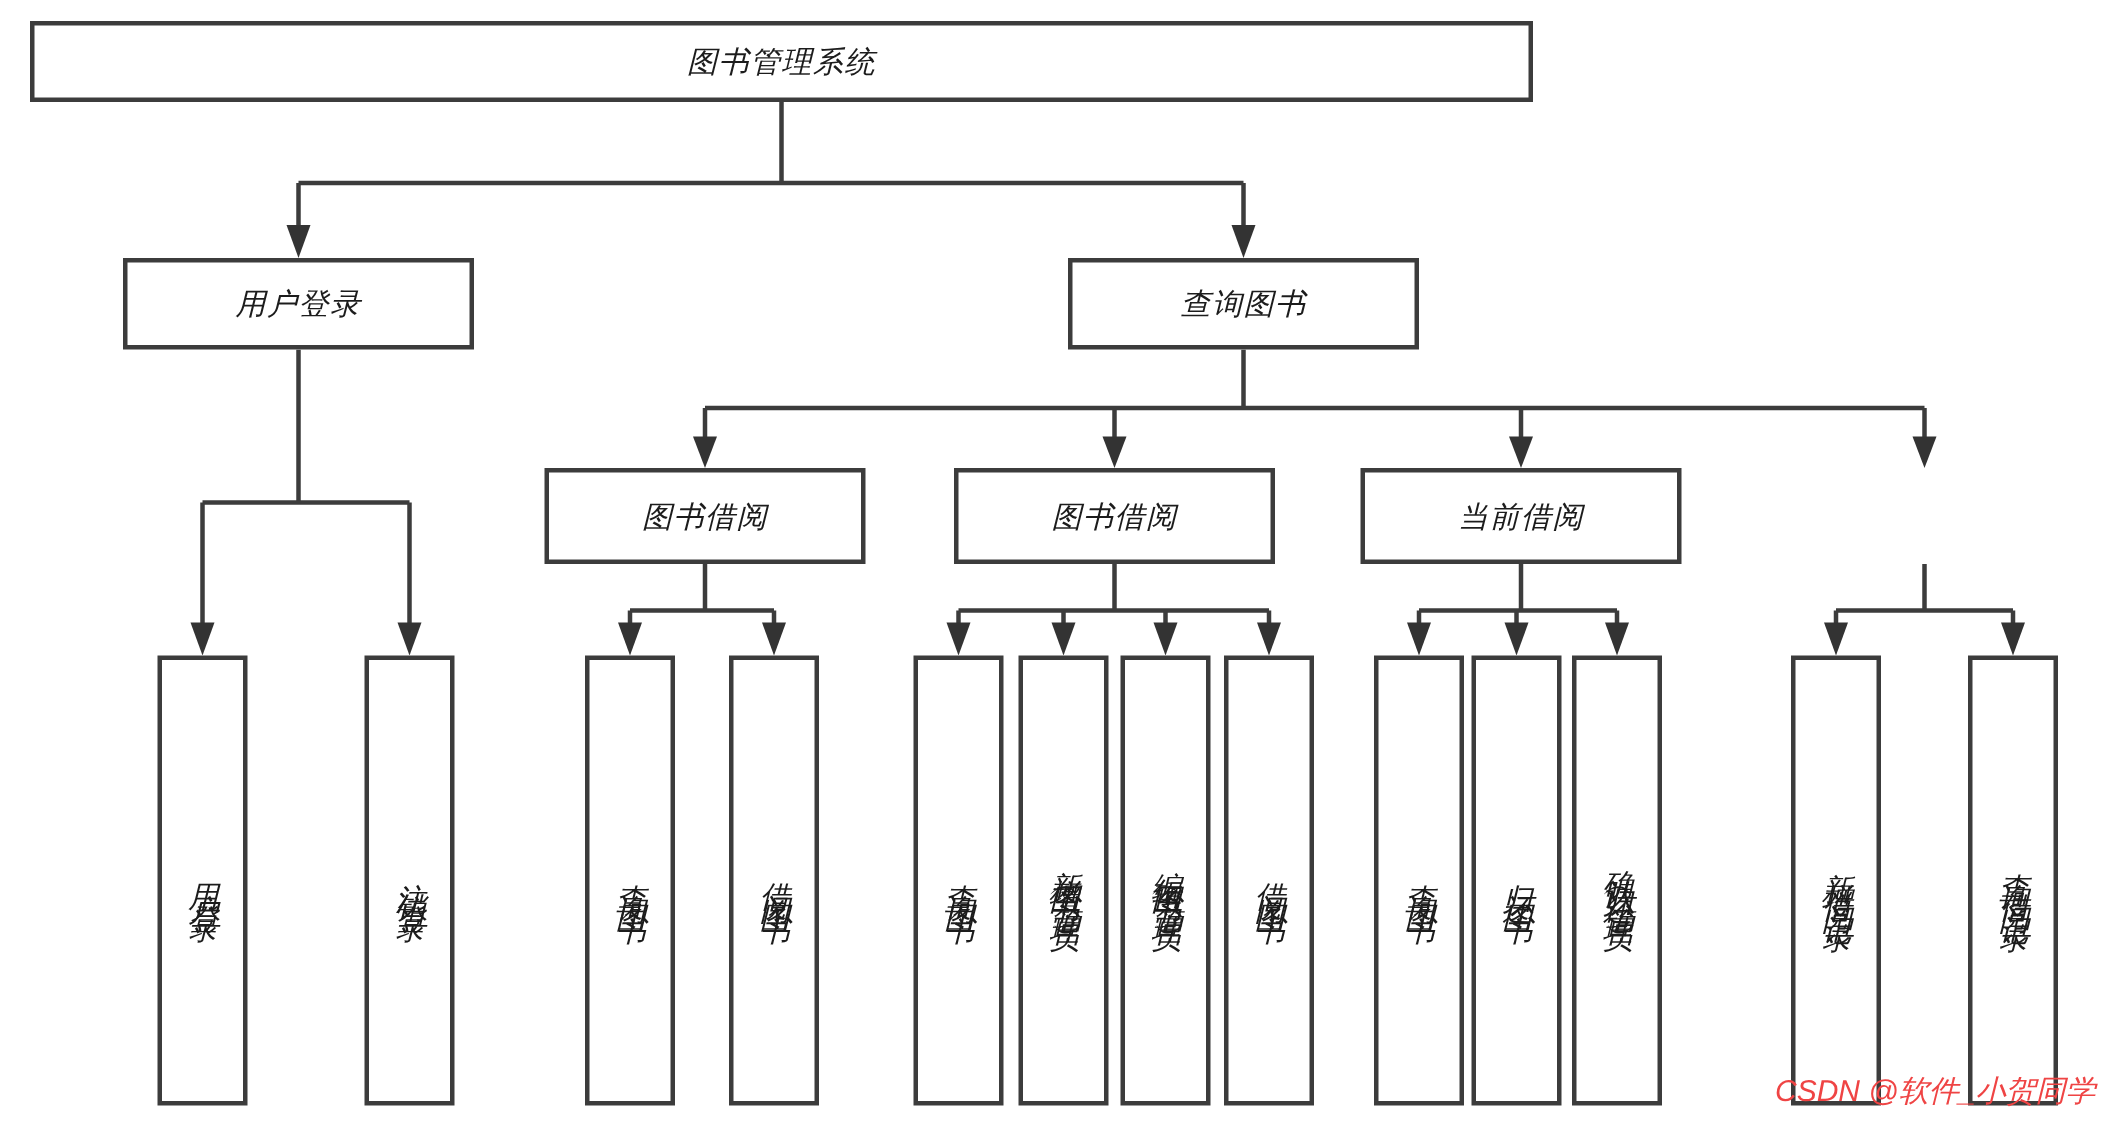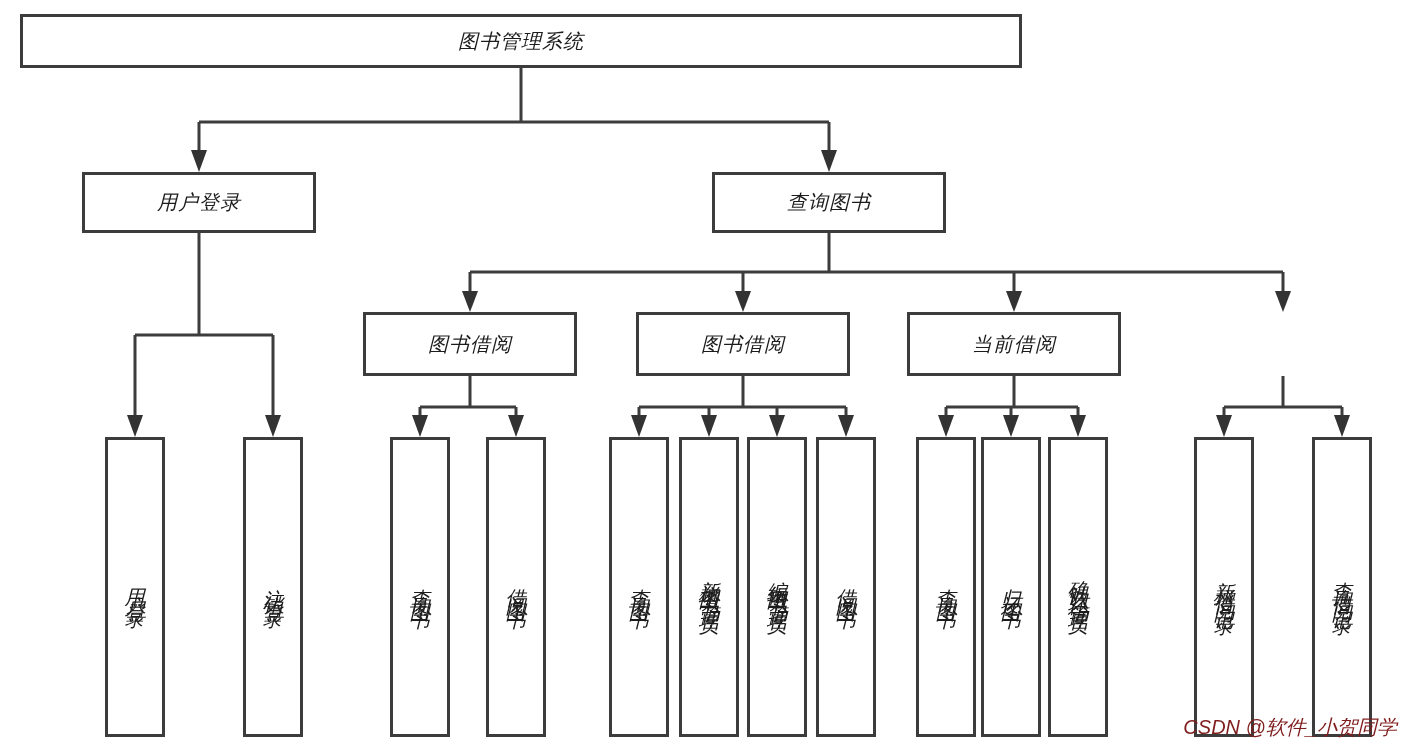--- a/index.html
+++ b/index.html
@@ -52,21 +52,21 @@
     font-size: 20px;
     letter-spacing: 7px;
     line-height: 1;
     white-space: nowrap;
   }
   .watermark {
     position: absolute;
     right: 8px;
     top: 714px;
     font-size: 20px;
-    color: #7f1d1d;
+    color: #ef4444;
     letter-spacing: 0px;
     white-space: nowrap;
     z-index: 5;
   }
 </style>
 </head>
 <body>
 
 <div class="canvas">
 

